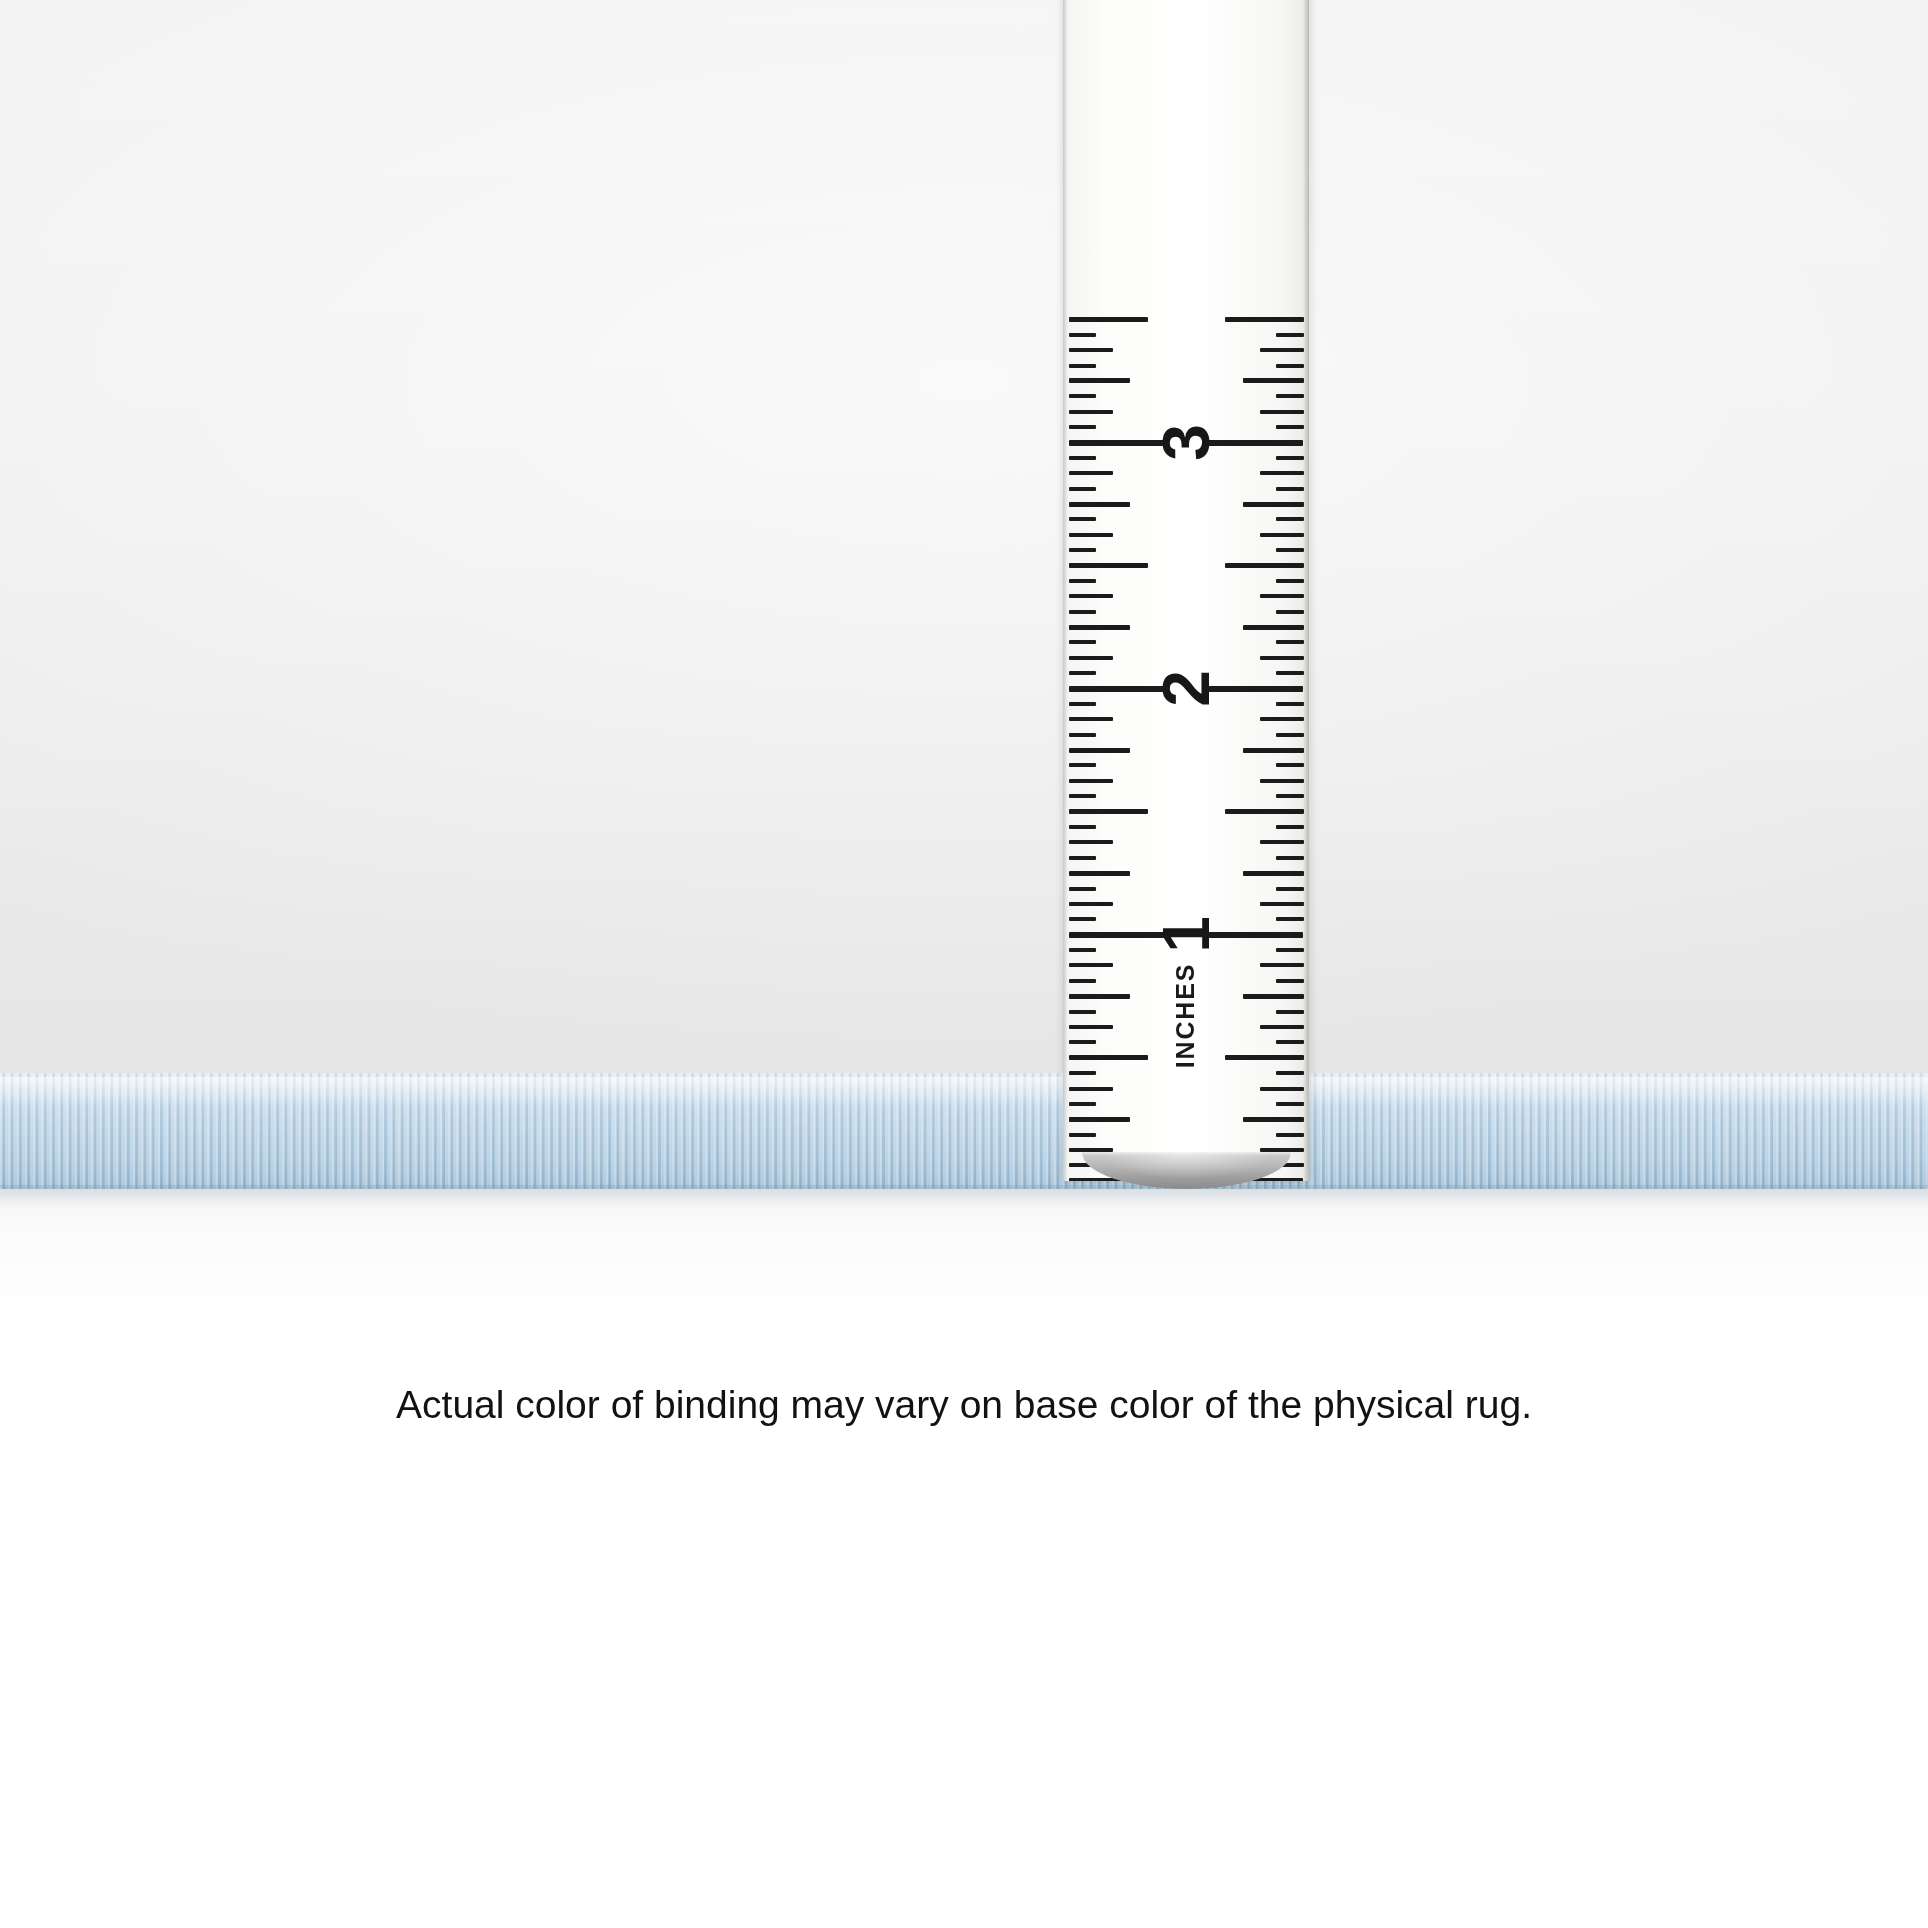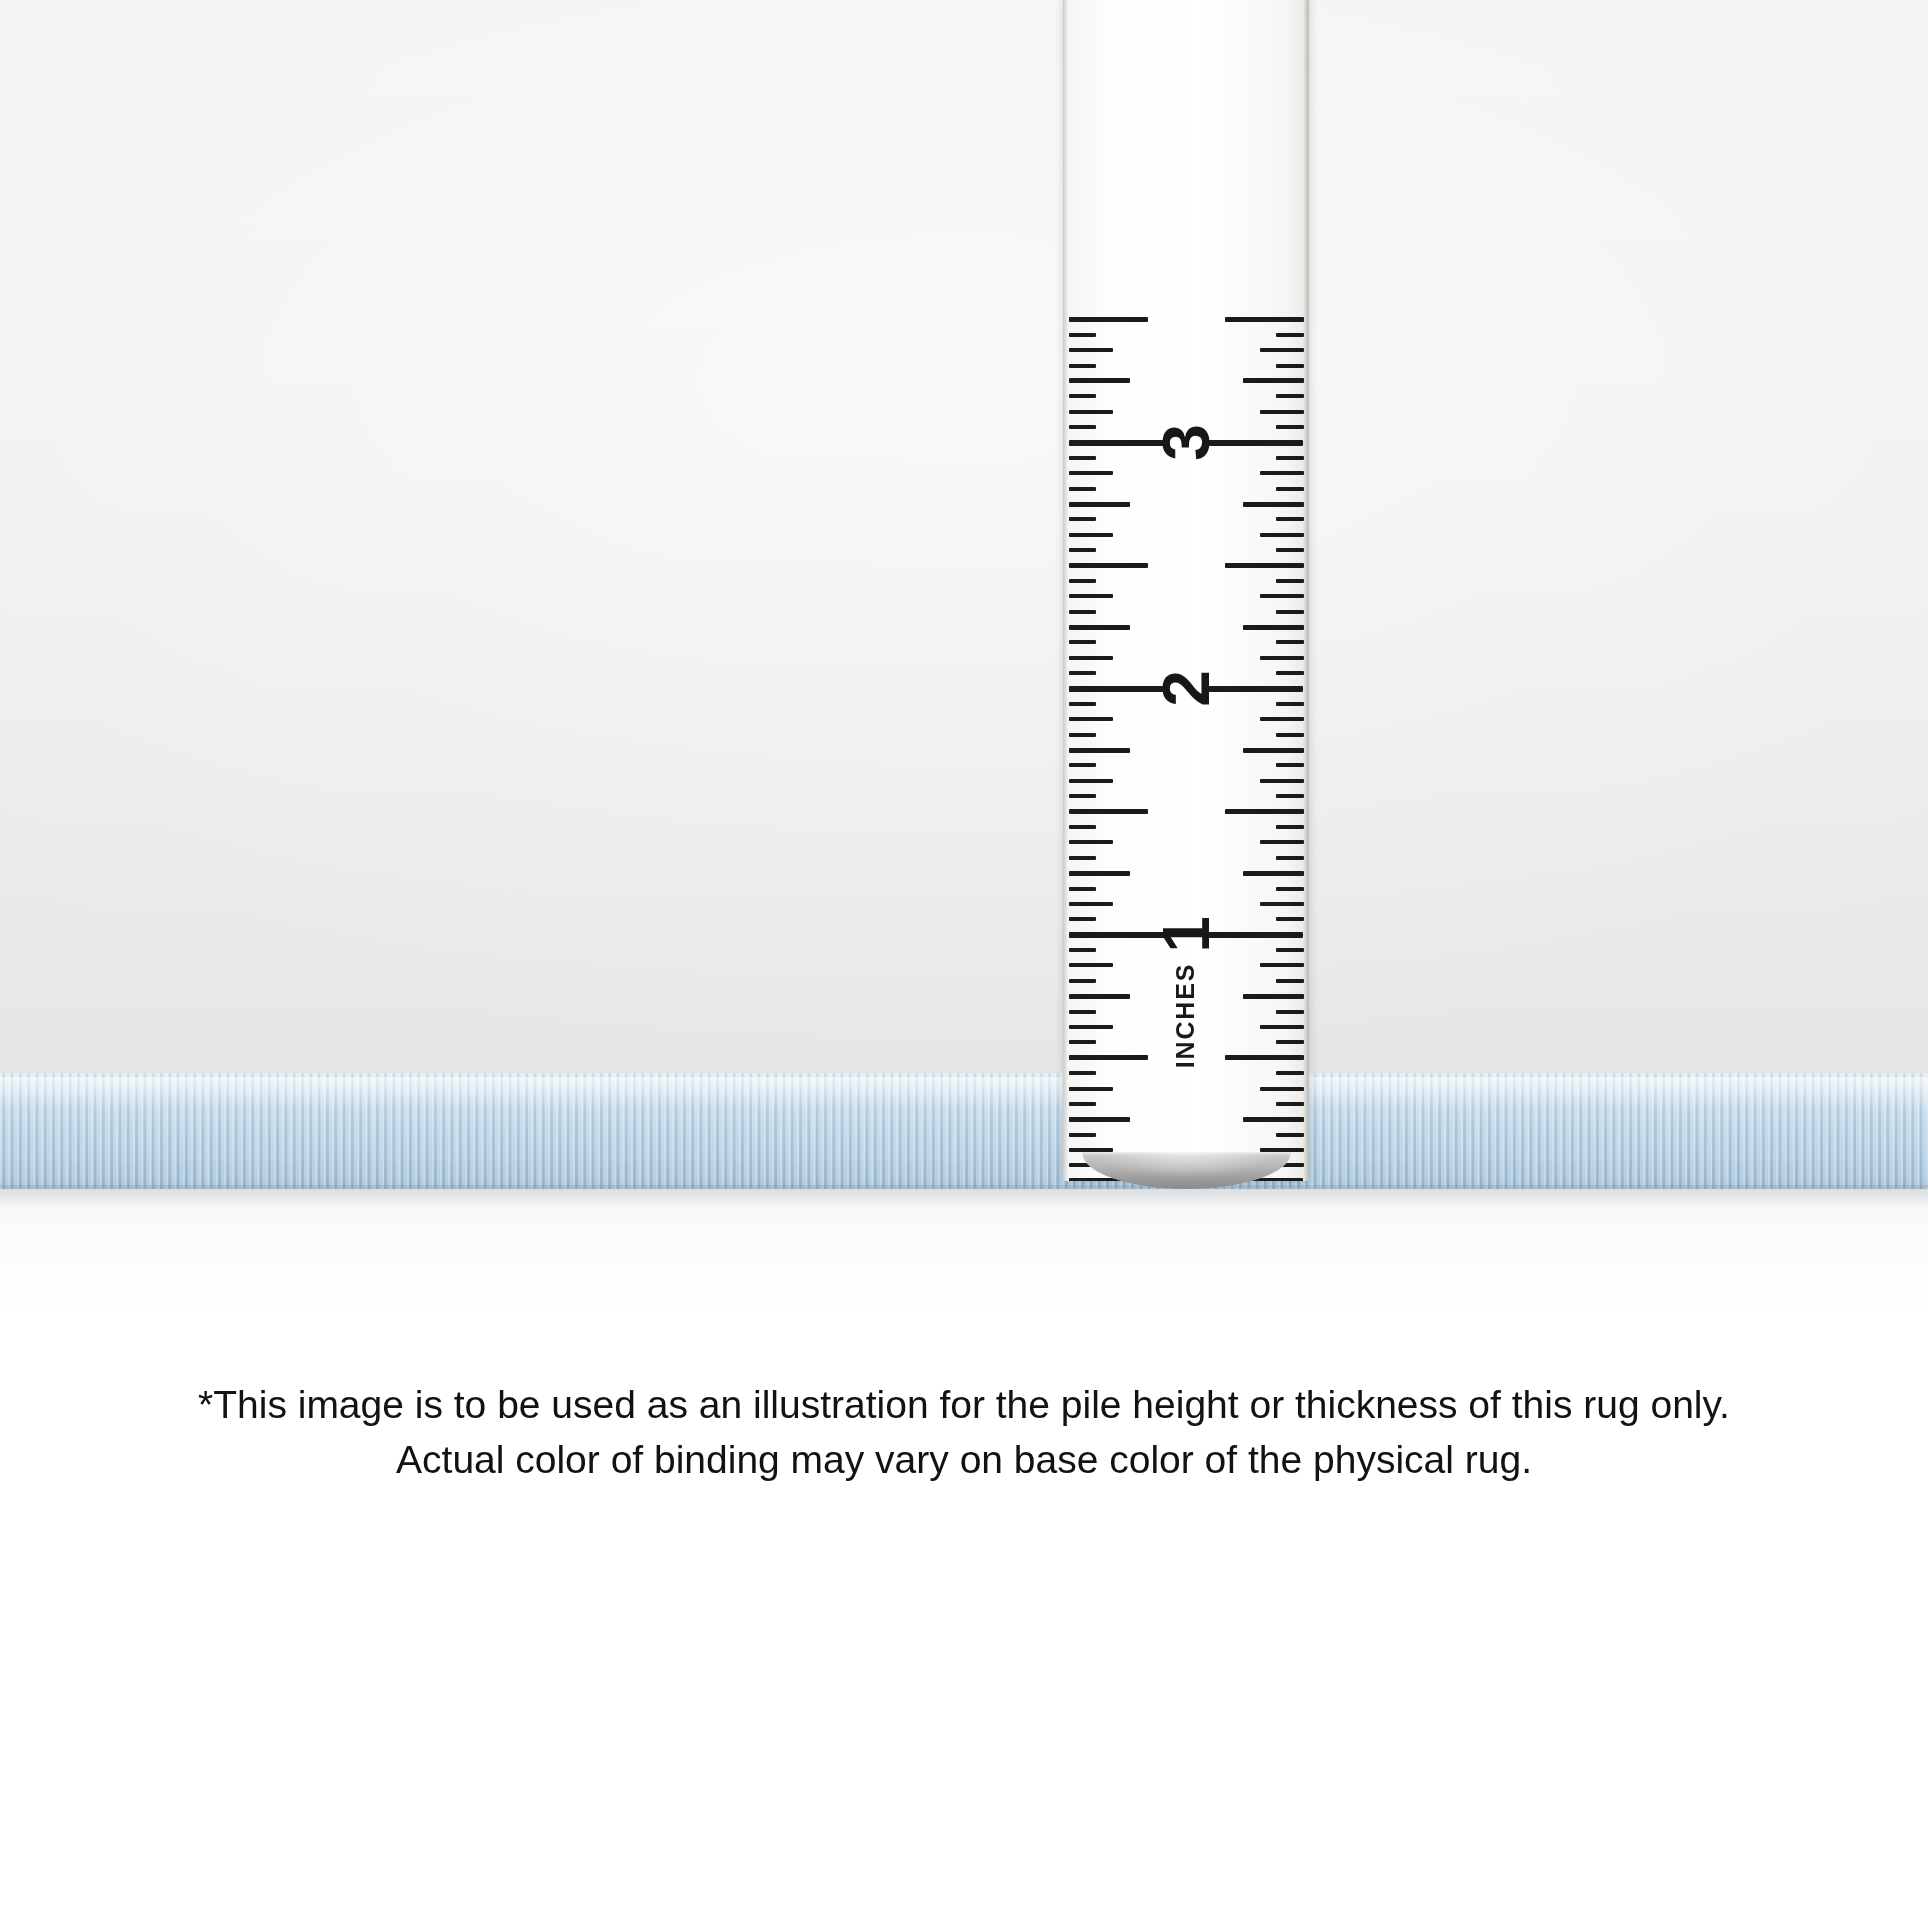--- a/index.html
+++ b/index.html
@@ -329,18 +329,17 @@
         <div class="inches-label" style="width: 165px; height: 29px; line-height: 29px; text-align: center; left: 40px; top: 1005px;">INCHES</div>
       </div>
 
     <div class="ruler-tip">
       <div class="ruler-tip-shade"></div>
     </div>
 
   </div>
 
   <div class="caption">
-    <span class="line">*This image is to be used as an illustration for the pile height or thickness of this rug only.</span>
     <span class="line">Actual color of binding may vary on base color of the physical rug.</span>
   </div>
 
 </div>
 
 
 </body></html>

